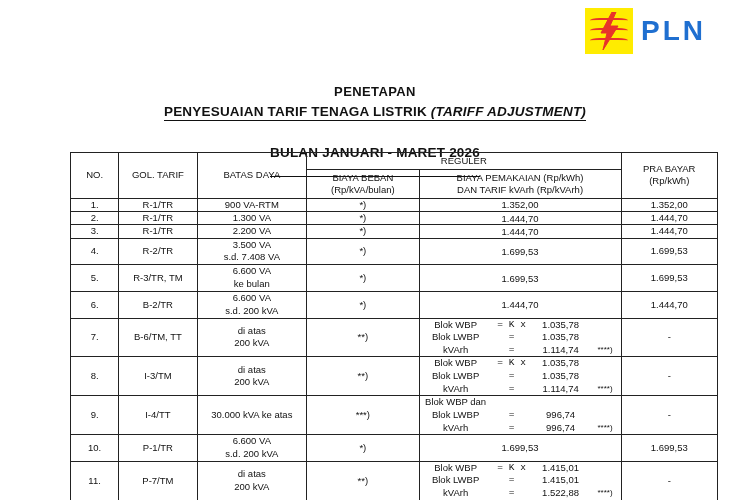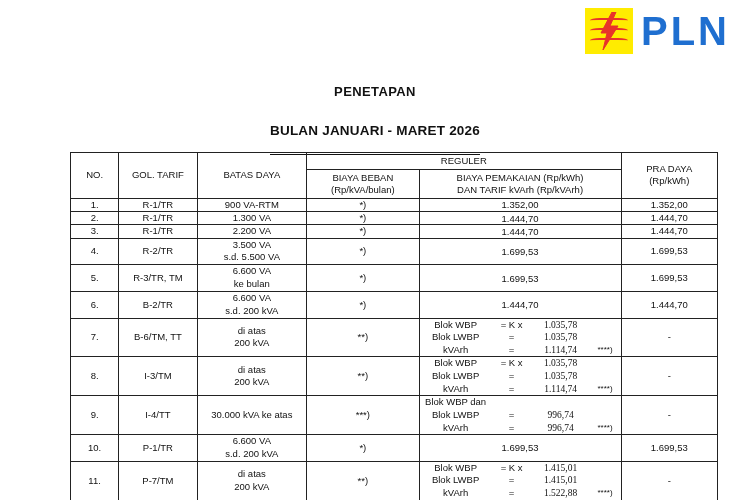--- a/index.html
+++ b/index.html
@@ -45,21 +45,21 @@
   #logo-mark .w2 { top: 20px; }
   #logo-mark .w3 { top: 30px; }
   #logo-mark .bolt {
     position: absolute;
     left: 13px;
     top: 4px;
     width: 22px;
     height: 38px;
   }
   #logo-text {
-    font-size: 40px;
+    font-size: 28px;
     font-weight: bold;
     color: #1f6fd0;
     letter-spacing: 3px;
     line-height: 1;
   }
 
   
   #title-block {
     position: absolute;
     top: 84px;
@@ -144,41 +144,44 @@
   .blok td {
     border: none !important;
     padding: 0;
     text-align: left;
     font-weight: bold;
     line-height: 1.33;
     height: auto !important;
     white-space: nowrap;
   }
   .blok .bk-label { width: 72px; padding-left: 7px; }
-  .blok .bk-eq    { width: 40px; }
-  .blok .bk-num   { width: 58px; text-align: left; font-family: Liberation Serif, serif; }
+  .blok .bk-eq    { width: 40px; font-family: Liberation Mono, monospace; }
+  .blok .bk-num   { width: 58px; text-align: left; }
   .blok .bk-fn    { text-align: left; font-size: 8px; padding-left: 2px; }
 </style>
 </head>
 <body>
 
 <div id="logo-area">
   <div id="logo-mark">
     <div class="wave w1"></div>
     <div class="wave w2"></div>
     <div class="wave w3"></div>
     <svg class="bolt" viewBox="0 0 22 38">
       <polygon points="14,0 3,21 9,21 5,38 20,14 12,14 18,0" fill="#e8332a" stroke="#e8332a" stroke-width="1"></polygon>
     </svg>
   </div>
   <div id="logo-text">PLN</div>
 </div>
 
 <div id="title-block">
   <div class="t-line1">PENETAPAN</div>
+  <div>
+    <span class="t-line2"><span>PENYESUAIAN TARIF TENAGA LISTRIK </span><span class="ital">(TARIFF ADJUSTMENT)</span></span>
+  </div>
   <div class="t-line3-wrap">
     <span class="t-line3">BULAN JANUARI - MARET 2026</span>
   </div>
 </div>
 
 <table id="tariff-table">
   <colgroup>
     <col class="col-no">
       <col class="col-gol">
       <col class="col-daya">
@@ -186,21 +189,21 @@
       <col class="col-pakai">
       <col class="col-pra">
   </colgroup>
   <thead>
     <tr>
       <th rowspan="2">NO.</th>
       <th rowspan="2">GOL. TARIF</th>
       <th rowspan="2">BATAS DAYA</th>
       <th colspan="2">REGULER</th>
       <th rowspan="2">
-        <div>PRA DAYA</div>
+        <div>PRA BAYAR</div>
         <div>(Rp/kWh)</div>
       </th>
     </tr>
     <tr>
       <th>
         <div>BIAYA BEBAN</div>
         <div>(Rp/kVA/bulan)</div>
       </th>
       <th>
         <div>BIAYA PEMAKAIAN (Rp/kWh)</div>
@@ -231,21 +234,21 @@
         <td class="c-daya">2.200 VA</td>
         <td class="c-beban">*)</td>
         <td class="c-val">1.444,70</td>
         <td class="c-pra">1.444,70</td>
       </tr>
       <tr class="r-two">
         <td class="c-no">4.</td>
         <td class="c-gol">R-2/TR</td>
         <td class="c-daya">
           <div class="daya-ml">3.500 VA</div>
-          <div class="daya-ml">s.d. 5.500 VA</div>
+          <div class="daya-ml">s.d. 7.408 VA</div>
         </td>
         <td class="c-beban">*)</td>
         <td class="c-val">1.699,53</td>
         <td class="c-pra">1.699,53</td>
       </tr>
       <tr class="r-two">
         <td class="c-no">5.</td>
         <td class="c-gol">R-3/TR, TM</td>
         <td class="c-daya">
           <div class="daya-ml">6.600 VA</div>

